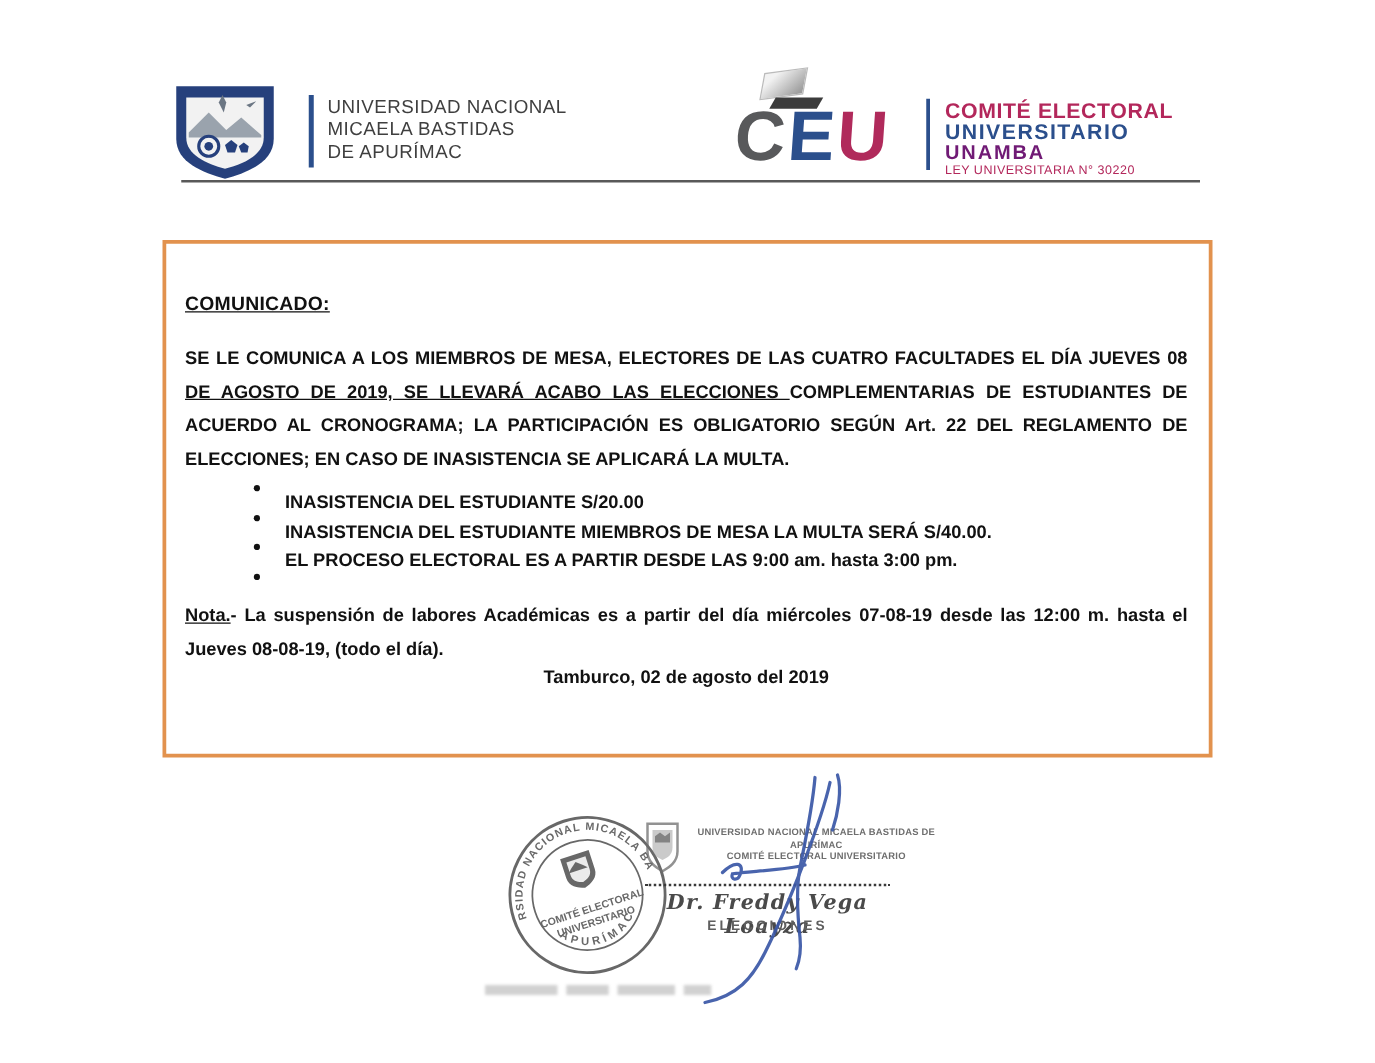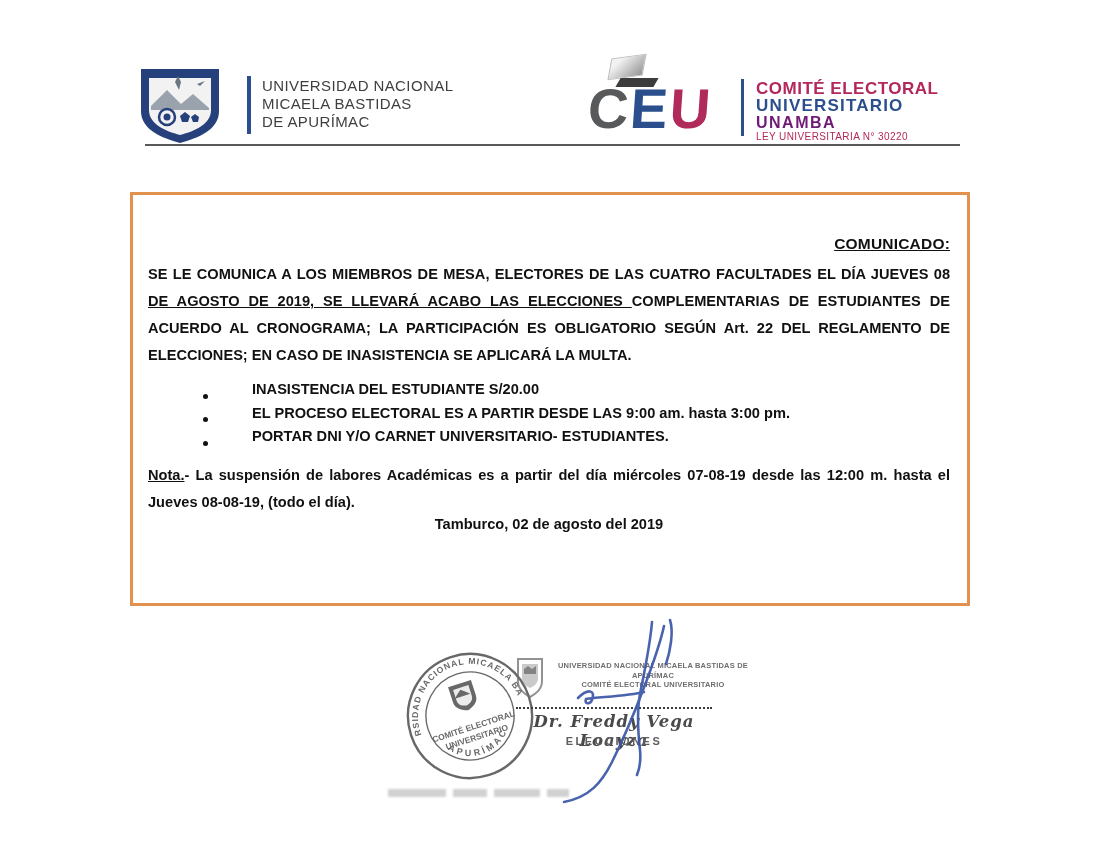--- a/index.html
+++ b/index.html
@@ -29,25 +29,25 @@
   .ceu-l3{color:#701a75;font-weight:bold;font-size:16px;line-height:17px;letter-spacing:1.5px;}
   .ceu-l4{color:#b3275b;font-weight:normal;font-size:10px;line-height:11px;letter-spacing:.4px;}
   .header-rule{position:absolute;left:145px;top:144px;width:815px;height:0;border-top:2px solid #595959;}
 
   
   .notice-box{
     position:absolute;left:130px;top:192px;width:840px;height:414px;
     border:3px solid #e2924e;background:#fff;
   }
   .notice-inner{padding:40px 17px 0 15px;color:#111;}
-  .notice-title{text-align:right;font-weight:bold;font-size:15.5px;text-decoration:underline;letter-spacing:.2px;}
-  .notice-paragraph{margin-top:8px;font-weight:bold;font-size:14.6px;line-height:27px;text-align:justify;}
+  .notice-title{text-align:left;font-weight:bold;font-size:15.5px;text-decoration:underline;letter-spacing:.2px;}
+  .notice-paragraph{margin-top:21px;font-weight:bold;font-size:14.6px;line-height:27px;text-align:justify;}
   .u{text-decoration:underline;}
   .bullets{margin-top:9px;margin-left:55px;}
-  .bullet-row{display:flex;align-items:flex-end;font-weight:bold;font-size:14.6px;line-height:23.5px;gap:24px;}
+  .bullet-row{display:flex;align-items:flex-start;font-weight:bold;font-size:14.6px;line-height:23.5px;}
   .dot{width:5px;height:5px;border-radius:50%;background:#111;margin-right:20px;flex:0 0 auto;position:relative;top:-3px;}
   .nota{margin-top:13px;font-weight:bold;font-size:14.6px;line-height:27px;text-align:justify;}
   .dateline{margin-top:0;text-align:center;font-weight:bold;font-size:14.6px;}
 
   
   .round-stamp{position:absolute;left:404px;top:650px;width:132px;height:132px;opacity:.85;}
   .box-stamp-shield{position:absolute;left:516px;top:657px;width:28px;height:42px;opacity:.75;}
   .box-stamp-text{position:absolute;left:548px;top:661px;width:210px;color:#6e6e6e;
     font-size:7.5px;line-height:9.5px;font-weight:bold;text-align:center;letter-spacing:.2px;}
   .dotted-line{position:absolute;left:516px;top:707px;width:196px;border-top:2px dotted #3a3a3a;}
@@ -110,25 +110,28 @@
   <div class="notice-inner" data-interactable="false">
     <div class="notice-title" data-interactable="false">COMUNICADO:</div>
     <div class="notice-paragraph" data-interactable="false"><span data-interactable="false">SE LE COMUNICA A LOS MIEMBROS DE MESA,  ELECTORES DE LAS CUATRO FACULTADES EL DÍA JUEVES 08</span><span class="u" data-interactable="false"> DE AGOSTO DE 2019, SE LLEVARÁ ACABO LAS ELECCIONES </span><span data-interactable="false">COMPLEMENTARIAS DE ESTUDIANTES DE ACUERDO AL CRONOGRAMA; LA PARTICIPACIÓN ES OBLIGATORIO SEGÚN  Art. 22 DEL REGLAMENTO DE ELECCIONES;  EN CASO DE INASISTENCIA SE APLICARÁ LA MULTA.</span></div>
     <div class="bullets" data-interactable="false">
         <div class="bullet-row" data-interactable="false">
           <span class="dot" data-interactable="false"></span>
           <span class="btext" data-interactable="false">INASISTENCIA DEL ESTUDIANTE   S/20.00</span>
         </div>
         <div class="bullet-row" data-interactable="false">
           <span class="dot" data-interactable="false"></span>
+          <span class="btext" data-interactable="false">INASISTENCIA DEL ESTUDIANTE MIEMBROS DE MESA LA MULTA SERÁ S/40.00.</span>
+        </div>
+        <div class="bullet-row" data-interactable="false">
+          <span class="dot" data-interactable="false"></span>
           <span class="btext" data-interactable="false">EL PROCESO ELECTORAL ES A PARTIR DESDE LAS 9:00 am.   hasta 3:00 pm.</span>
         </div>
         <div class="bullet-row" data-interactable="false">
           <span class="dot" data-interactable="false"></span>
-          <span class="btext" data-interactable="false">PORTAR DNI  Y/O CARNET UNIVERSITARIO- ESTUDIANTES.</span>
         </div>
       </div>
     <div class="nota" data-interactable="false"><span class="u" data-interactable="false">Nota.</span><span data-interactable="false">- La suspensión de labores Académicas es a partir del día miércoles 07-08-19 desde las 12:00 m. hasta el Jueves 08-08-19, (todo el día).</span></div>
     <div class="dateline" data-interactable="false">Tamburco, 02 de agosto del 2019</div>
   </div>
 </div>
 
 <svg class="round-stamp" data-interactable="false" viewBox="0 0 132 132">
   <g transform="rotate(-18 66 66)" fill="none" stroke="#4e4e4e">
     <circle cx="66" cy="66" r="62" stroke-width="2.4"></circle>

